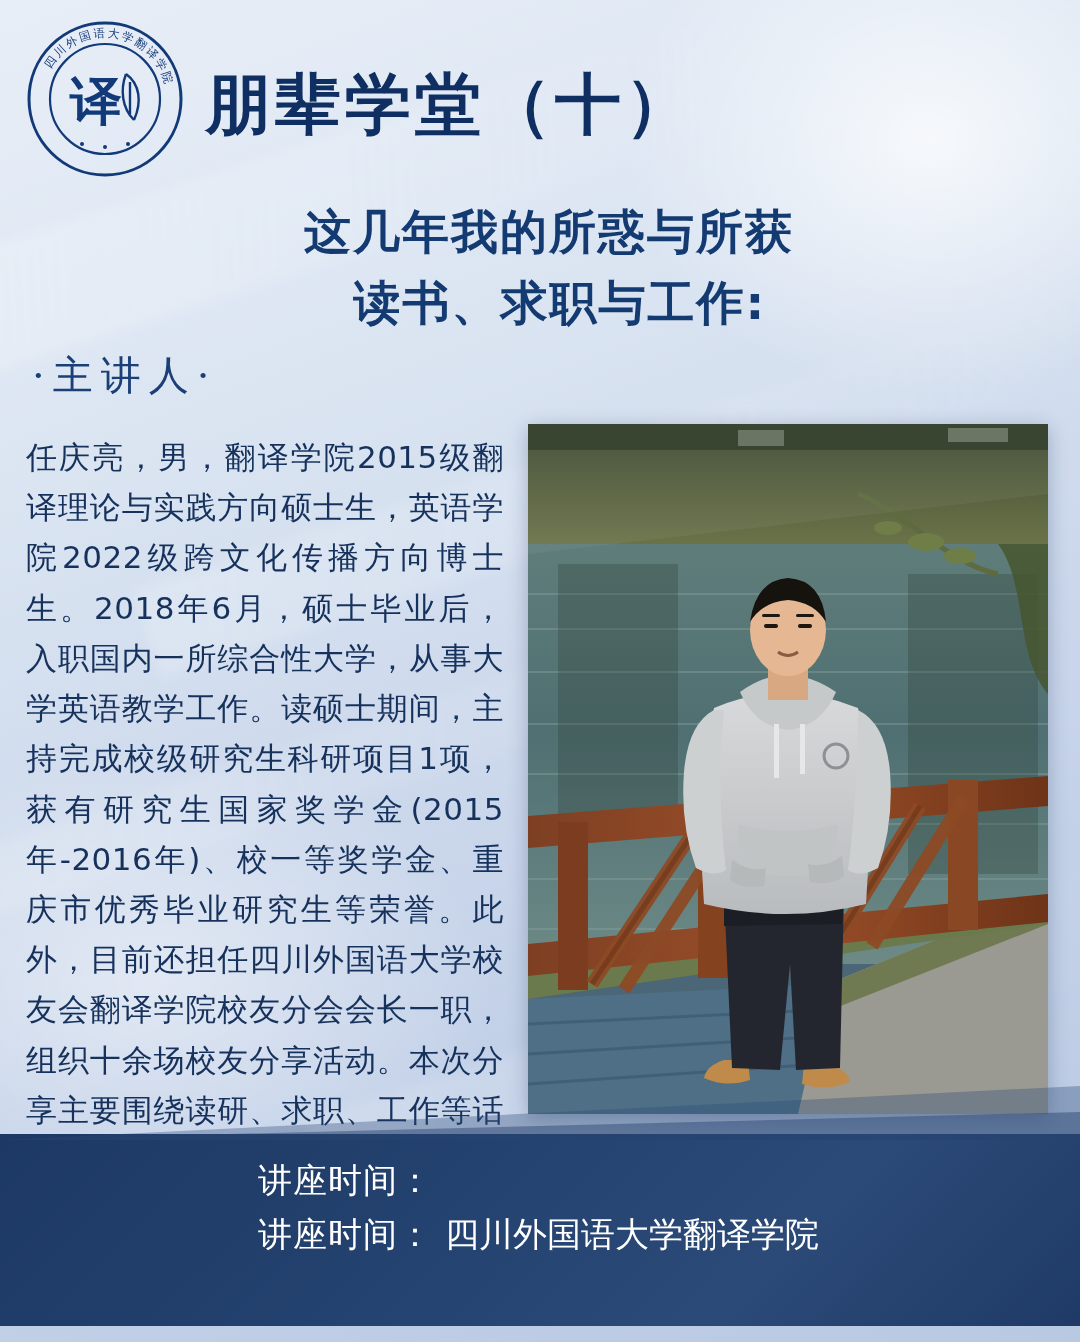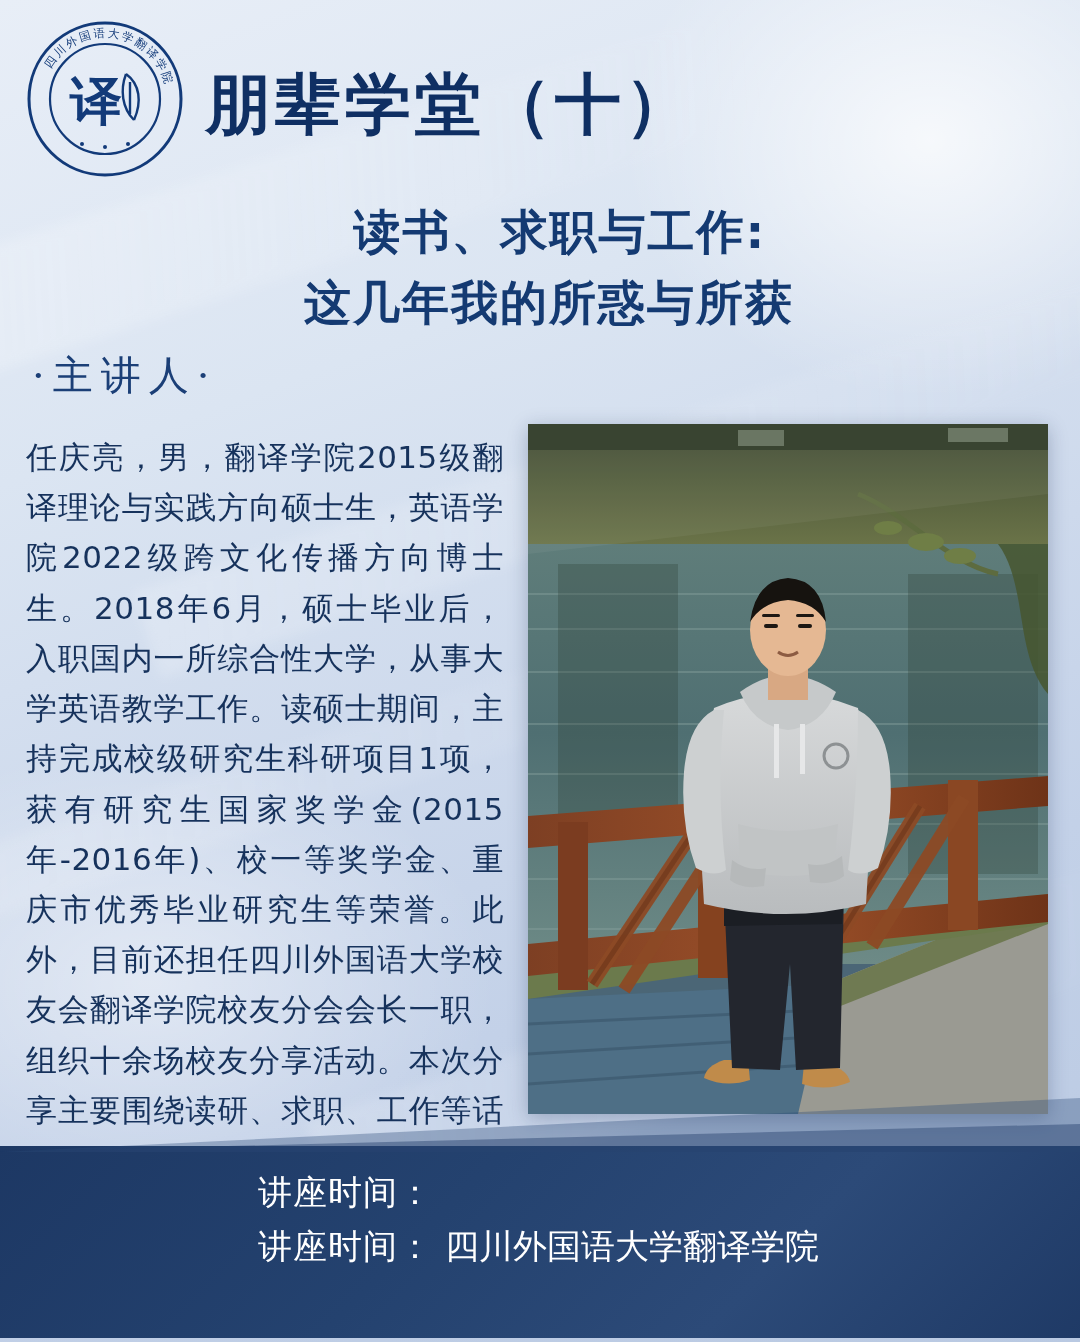--- a/index.html
+++ b/index.html
@@ -123,21 +123,21 @@
     overflow: hidden;
     box-shadow: 0 4px 18px rgba(22,40,78,0.28);
     background: #4b6676;
   }
   .photo svg { display: block; }
 
   
   .footer {
     position: absolute;
     left: 0;
-    bottom: 4px;
+    bottom: 16px;
     width: 1080px;
     height: 192px;
     background: linear-gradient(135deg, #1d3864 0%, #24426f 40%, #2c4a78 70%, #1f3a66 100%);
   }
   .footer-inner {
     position: absolute;
     left: 258px;
     top: 24px;
   }
   .footer-row {
@@ -201,22 +201,22 @@
         <circle cx="60" cy="128" r="2"></circle>
         <circle cx="83" cy="131" r="2"></circle>
         <circle cx="106" cy="128" r="2"></circle>
       </g>
     </svg>
   </div>
 
   <div class="main-title">朋辈学堂（十）</div>
 
   <div class="subtitle-wrap">
+    <div class="subtitle-line l2">这几年我的所惑与所获</div>
     <div class="subtitle-line l1">读书、求职与工作:</div>
-    <div class="subtitle-line l2">这几年我的所惑与所获</div>
   </div>
 
   <div class="speaker-label">·主讲人·</div>
 
   <div class="bio">任庆亮，男，翻译学院2015级翻译理论与实践方向硕士生，英语学院2022级跨文化传播方向博士生。2018年6月，硕士毕业后，入职国内一所综合性大学，从事大学英语教学工作。读硕士期间，主持完成校级研究生科研项目1项，获有研究生国家奖学金(2015年-2016年)、校一等奖学金、重庆市优秀毕业研究生等荣誉。此外，目前还担任四川外国语大学校友会翻译学院校友分会会长一职，组织十余场校友分享活动。本次分享主要围绕读研、求职、工作等话题。</div>
 
   <div class="photo" aria-label="主讲人站在湖边木栈桥栏杆前的照片">
     <svg width="520" height="690" viewBox="0 0 520 690" aria-hidden="true">
       <defs>
         <linearGradient id="waterG" x1="0" y1="0" x2="0" y2="1">

